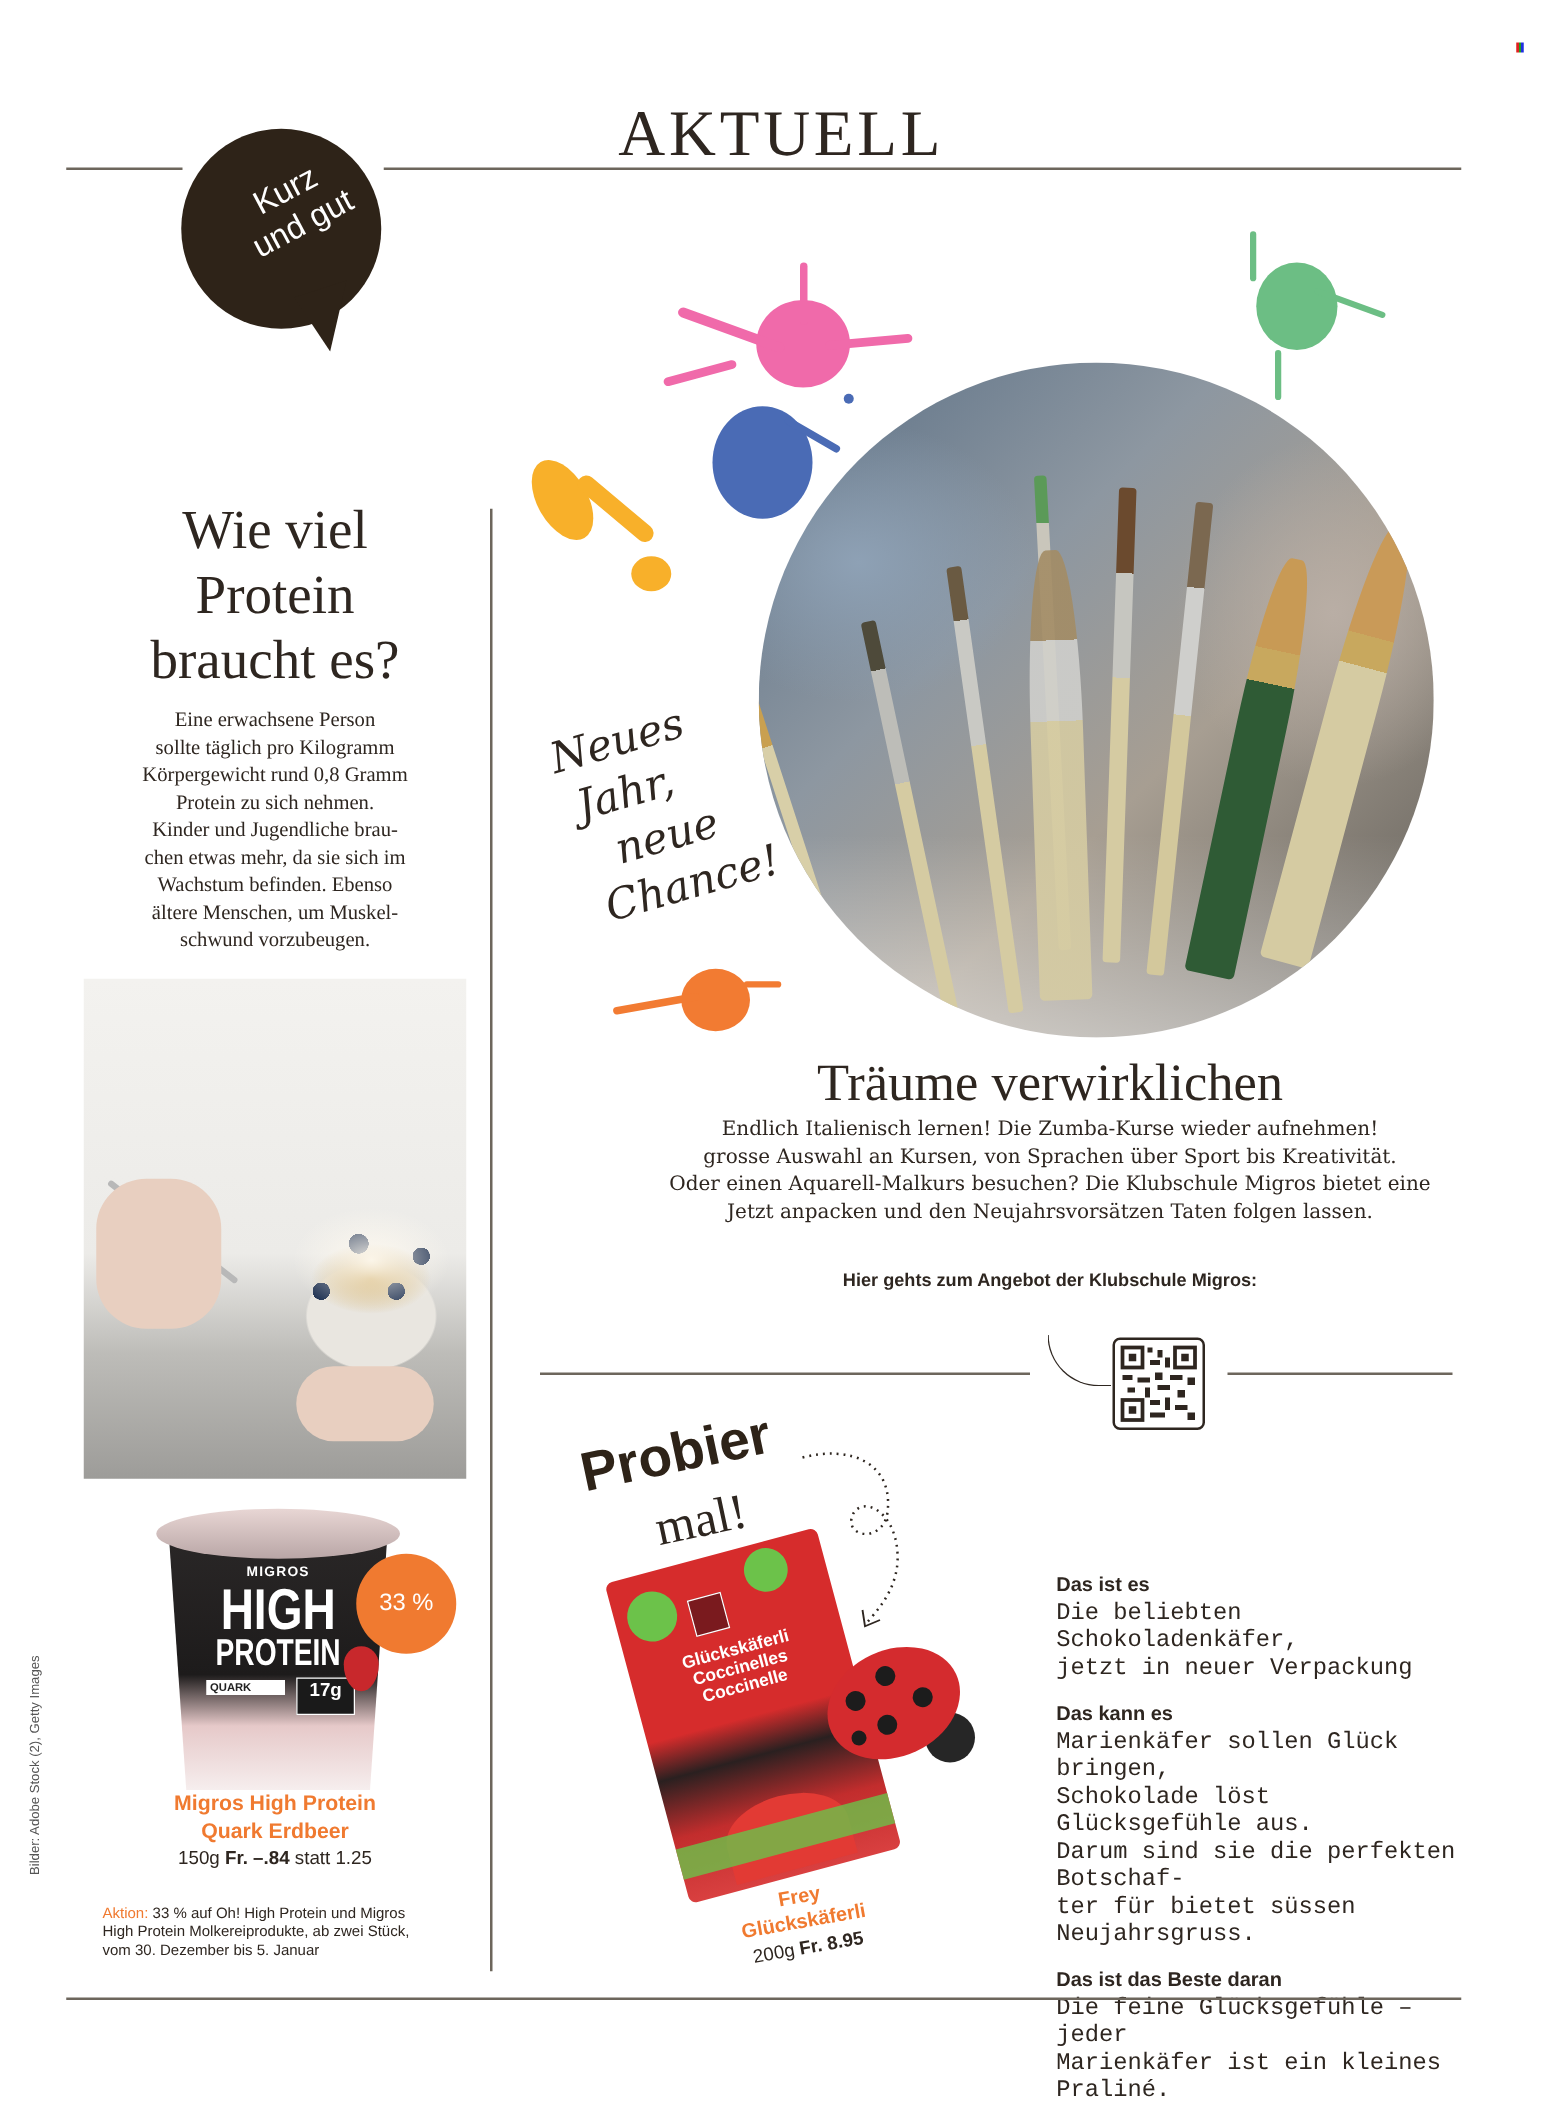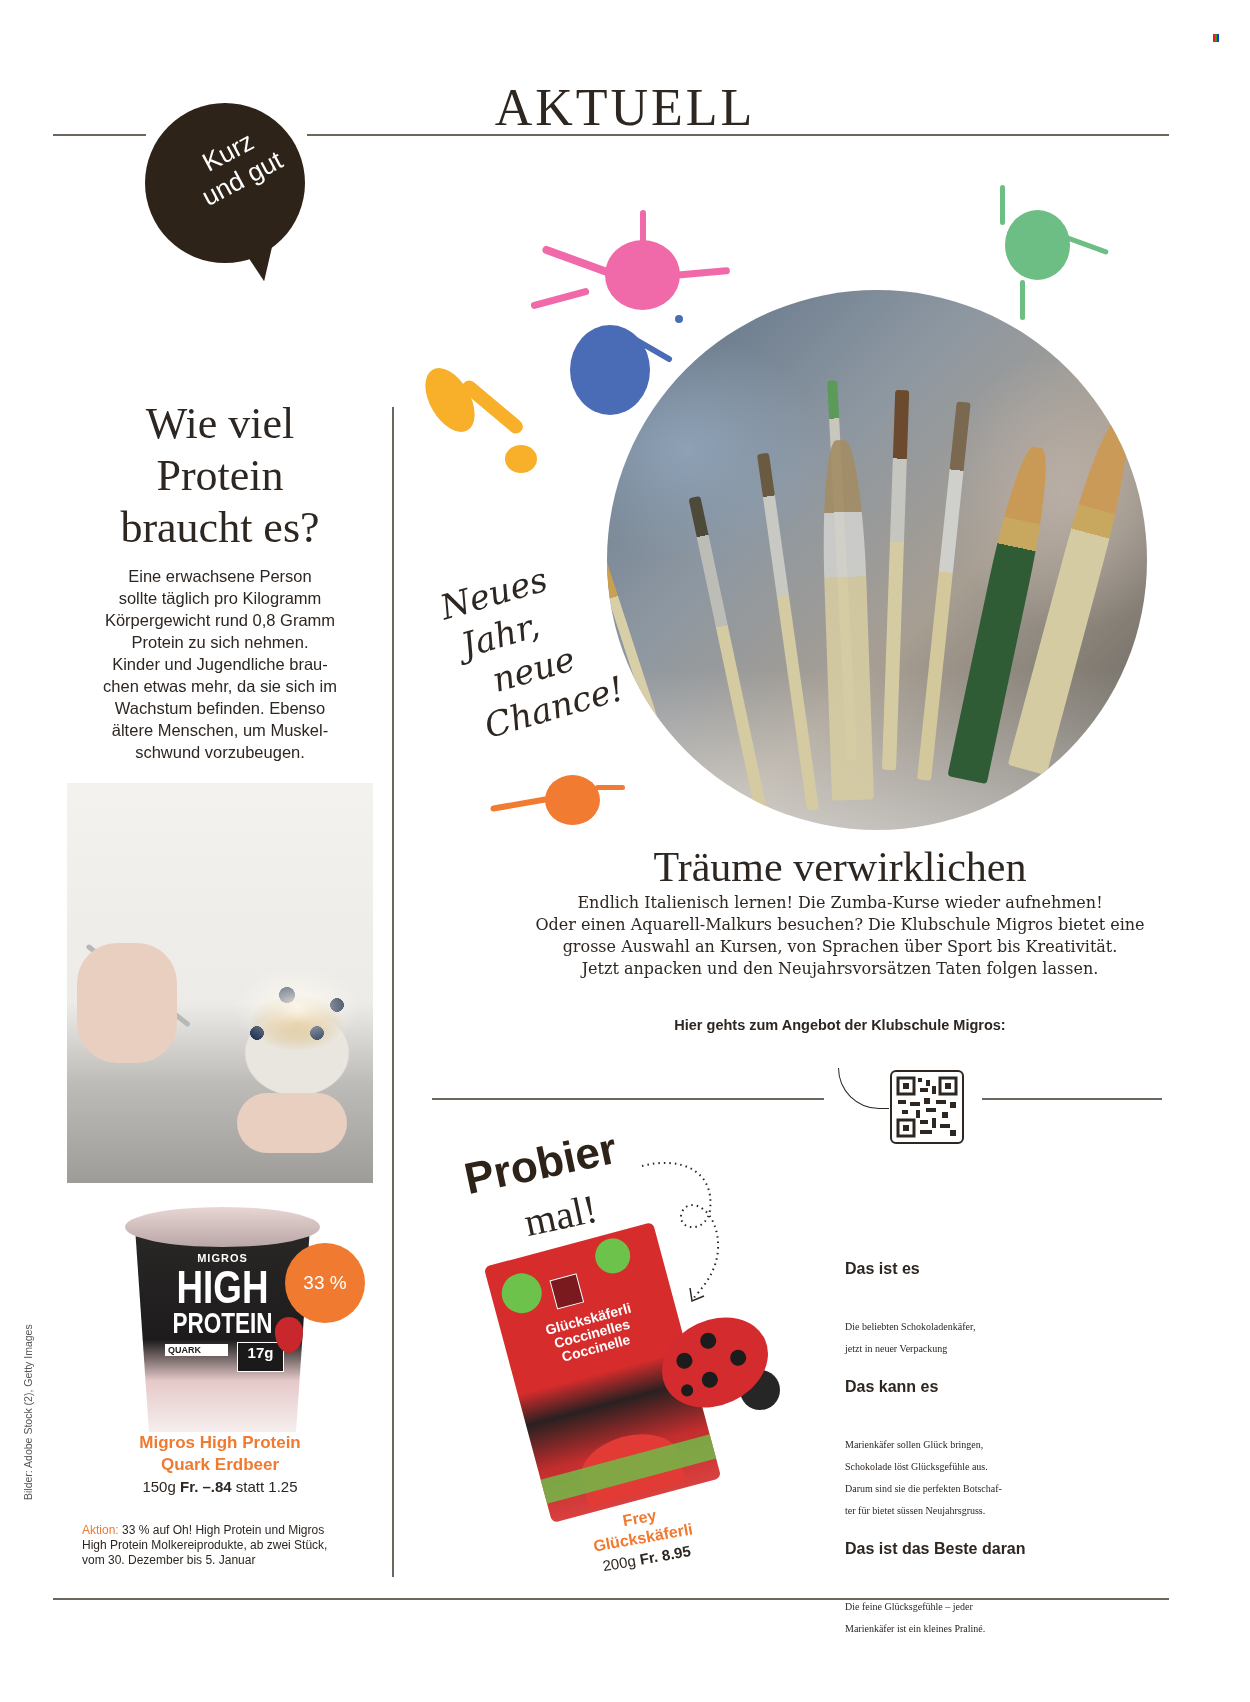--- a/index.html
+++ b/index.html
@@ -17,21 +17,21 @@
                  border-left: 14px solid transparent; border-right: 30px solid transparent;
                  border-top: 50px solid #2e2318; transform: rotate(-18deg); }
   #bubble-text { left: 160px; top: 135px; width: 150px; text-align: center; color: #fff;
                  font-size: 26px; line-height: 30px; transform: rotate(-28deg);
                  font-family: "Liberation Sans", sans-serif; }
 
   
   #protein-title { left: 70px; width: 300px; top: 398px; text-align: center;
                    font-size: 44px; line-height: 52px; font-family: "Liberation Serif", serif; }
   #protein-body { left: 70px; width: 300px; top: 565px; text-align: center;
-                  font-size: 16.5px; line-height: 22px; font-family: Liberation Sans, sans-serif; }
+                  font-size: 16.5px; line-height: 22px; font-family: Liberation Serif, serif; }
   #breakfast-photo { left: 67px; top: 783px; width: 306px; height: 400px;
      background:
        radial-gradient(ellipse 90px 60px at 230px 225px, rgba(255,250,240,0.9), transparent 70%),
        radial-gradient(circle 8px at 220px 212px, #243656 98%, transparent),
        radial-gradient(circle 7px at 250px 250px, #243656 98%, transparent),
        radial-gradient(circle 7px at 190px 250px, #243656 98%, transparent),
        radial-gradient(circle 7px at 270px 222px, #243656 98%, transparent),
        radial-gradient(ellipse 60px 35px at 230px 240px, #c9a45a, transparent 80%),
        radial-gradient(ellipse 85px 70px at 230px 270px, #e9e6e0 60%, transparent 62%),
        linear-gradient(180deg, #f3f2ef 0%, #ecebe8 55%, #bdbcb8 75%, #9d9c99 100%);
@@ -115,21 +115,21 @@
   .spot { position: absolute; width: 16px; height: 16px; border-radius: 50%; background: #1c1c1c; }
   #ladybug-head { left: 740px; top: 1370px; width: 40px; height: 40px; border-radius: 50%; background: #262626; }
   #product2 { left: 568px; top: 1508px; width: 150px; text-align: center; transform: rotate(-10deg);
               font-family: "Liberation Sans", sans-serif; }
   #product2-name { color: #f07a30; font-weight: bold; font-size: 16px; line-height: 20px; }
   #product2-price { font-size: 15px; margin-top: 2px; }
 
   
   #info { left: 845px; top: 1258px; width: 330px; }
   .info-h { font-family: "Liberation Sans", sans-serif; font-weight: bold; font-size: 16px; line-height: 21px; }
-  .info-p { font-family: Liberation Serif, serif; font-size: 10px; line-height: 22px; margin-bottom: 16px; margin-top: 37px; }
+  .info-p { font-family: Liberation Mono, monospace; font-size: 19px; line-height: 22px; margin-bottom: 16px; }
 </style>
 </head>
 <body>
 
 <div class="abs" style="left:1213px;top:34px;width:6px;height:8px;background:linear-gradient(90deg,#e02020 33%,#20a020 33% 66%,#2030e0 66%);"></div>
 
 <div class="rule" style="left:53px;top:134px;width:93px;height:2px;"></div>
 <div class="rule" style="left:307px;top:134px;width:862px;height:2px;"></div>
 <div id="title" class="abs">AKTUELL</div>
 
@@ -238,22 +238,22 @@
 <div id="handwrite" class="abs">
   <div>Neues</div>
   <div style="padding-left:10px;">Jahr,</div>
   <div style="padding-left:30px;">neue</div>
   <div style="padding-left:10px;">Chance!</div>
 </div>
 
 <div id="dream-title" class="abs">Träume verwirklichen</div>
 <div id="dream-body" class="abs">
   <div>Endlich Italienisch lernen! Die Zumba-Kurse wieder aufnehmen!</div>
+  <div>grosse Auswahl an Kursen, von Sprachen über Sport bis Kreativität.</div>
   <div>Oder einen Aquarell-Malkurs besuchen? Die Klubschule Migros bietet eine</div>
-  <div>grosse Auswahl an Kursen, von Sprachen über Sport bis Kreativität.</div>
   <div>Jetzt anpacken und den Neujahrsvorsätzen Taten folgen lassen.</div>
 </div>
 <div id="qr-hint" class="abs">Hier gehts zum Angebot der Klubschule Migros:</div>
 
 <div class="rule" style="left:432px;top:1098px;width:392px;height:1.5px;"></div>
 <div class="rule" style="left:982px;top:1098px;width:180px;height:1.5px;"></div>
 <div id="qr-arc" class="abs"></div>
 <div id="qr-box" class="abs">
   <svg width="70" height="70" viewBox="0 0 70 70">
     <rect x="6" y="6" width="16" height="16" fill="none" stroke="#2e2620" stroke-width="3"></rect>

